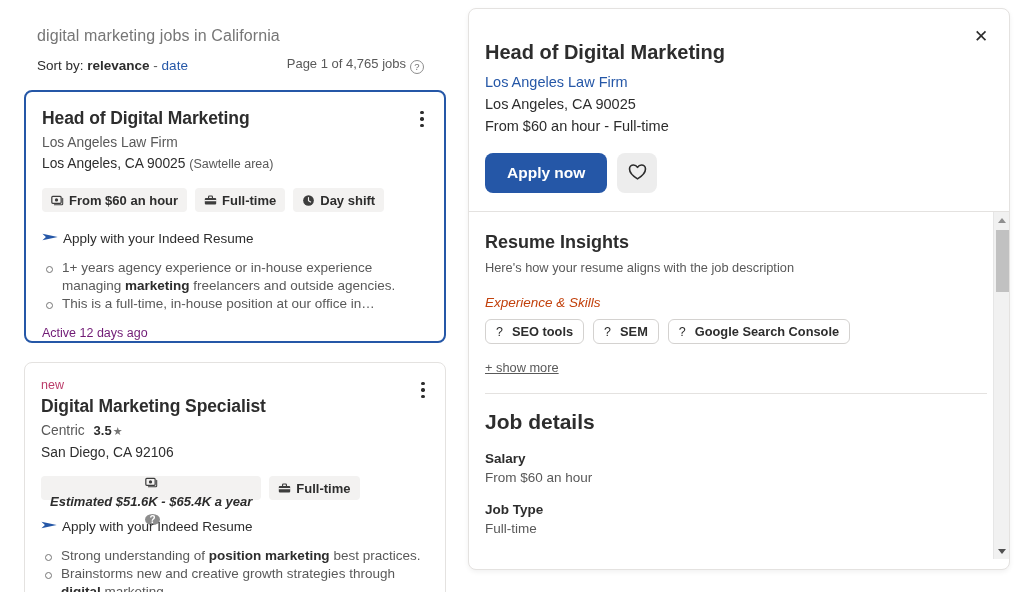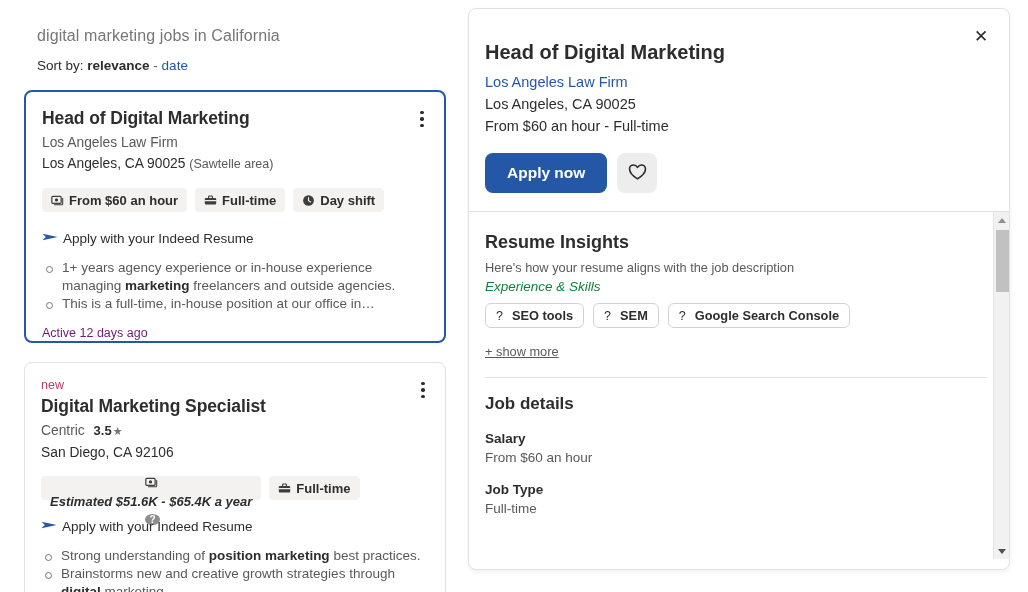--- a/index.html
+++ b/index.html
@@ -137,35 +137,35 @@
   .rp-divider { height: 1px; background: #e4e2e0; }
 
   .rp-body {
     position: relative;
     height: 347px;
     padding: 18px 22px 0 16px;
     overflow: hidden;
   }
   .sec-h { font-size: 18px; font-weight: 700; color: #2d2d2d; line-height: 24px; }
   .sec-sub { font-size: 12.8px; color: #595959; margin-top: 6px; }
-  .sec-label { font-size: 13.5px; color: #15803d; font-style: italic; margin-top: 4px; }
+  .sec-label { font-size: 13.5px; color: #c2410c; font-style: italic; margin-top: 20px; }
   .chips { margin-top: 9px; display: flex; gap: 9px; flex-wrap: wrap; }
   .chip {
     border: 1px solid #d4d2d0; border-radius: 6px; height: 25px;
     display: inline-flex; align-items: center; gap: 9px; padding: 0 10px;
     font-size: 12.8px; font-weight: 700; color: #2d2d2d; background: #fff;
     cursor: pointer; white-space: nowrap;
   }
   .chip .qm { font-weight: 400; color: #2d2d2d; font-size: 12.5px; }
   .show-more {
     margin-top: 16px; font-size: 12.8px; color: #595959;
     text-decoration: underline; display: inline-block; cursor: pointer;
   }
   .hr { height: 1px; background: #e4e2e0; margin: 17px 0 0 0; }
-  .sec-h2 { font-size: 17px; font-weight: 700; color: #2d2d2d; margin-top: 16px; }
+  .sec-h2 { font-size: 21px; font-weight: 700; color: #2d2d2d; margin-top: 16px; }
   .det-key { font-size: 13.5px; font-weight: 700; color: #2d2d2d; margin-top: 17px; }
   .det-val { font-size: 13.5px; color: #595959; margin-top: 4px; }
 
   
   .sbar {
     position: absolute; right: 0; top: 0; width: 16px; height: 100%;
     background: #f1f1f1; border-left: 1px solid #e6e6e6;
   }
   .sb-arrow {
     position: absolute; left: 0; width: 16px; height: 16px;
@@ -187,20 +187,23 @@
 <div class="page">
 
   <div class="left-col">
 
     <div class="query-line">digital marketing jobs in California</div>
 
     <div class="sort-row">
       <div class="sort-by">
         <span class="lbl">Sort by:</span>
         <span class="rel">relevance</span><span class="dash"> - </span><span class="date">date</span>
+      </div>
+      <div class="page-count">
+        <span>Page 1 of 4,765 jobs</span><span class="help-circle">?</span>
       </div>
     </div>
 
     <div class="card selected" id="card-0">
       <div class="card-inner">
         <div class="kebab">
           <i></i>
             <i></i>
             <i></i>
         </div>

